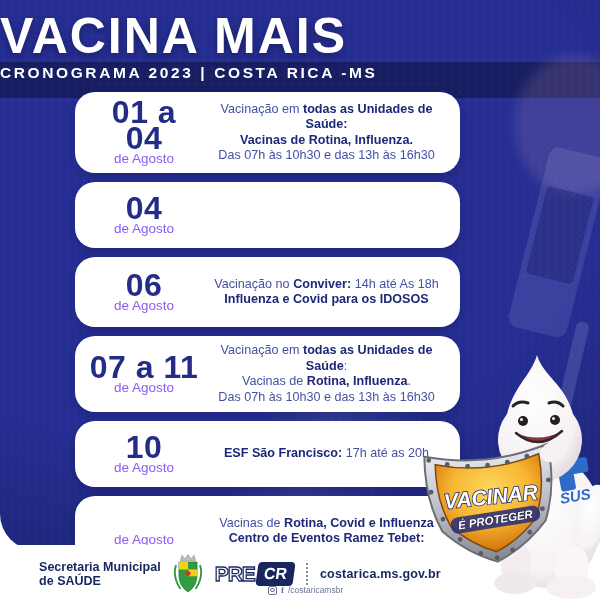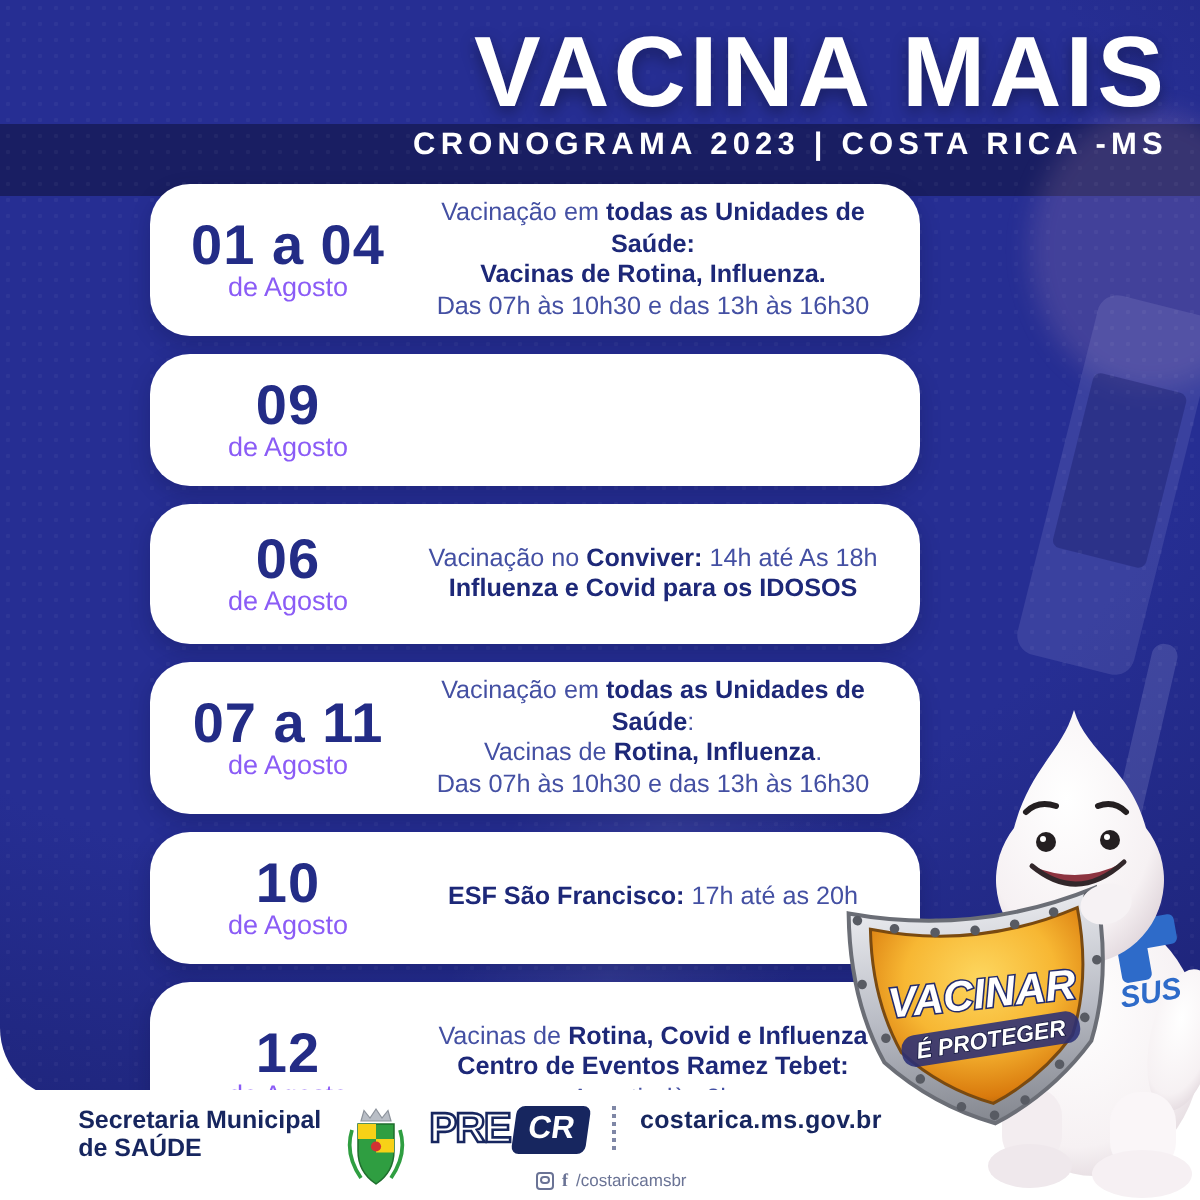--- a/index.html
+++ b/index.html
@@ -18,39 +18,39 @@
   
   .photo-hand{position:absolute;left:515px;top:55px;width:120px;height:140px;border-radius:50%;
     background:rgba(215,165,195,0.16);filter:blur(6px);z-index:1;}
   .photo-vial{position:absolute;left:528px;top:150px;width:60px;height:185px;border-radius:10px;
     background:rgba(205,205,250,0.12);transform:rotate(14deg);z-index:1;}
   .photo-vial-label{position:absolute;left:6px;top:40px;width:48px;height:90px;border-radius:4px;
     background:rgba(28,33,110,0.45);}
   .photo-syringe{position:absolute;left:558px;top:320px;width:13px;height:170px;border-radius:6px;
     background:rgba(220,220,255,0.15);transform:rotate(13deg);z-index:1;}
   
-  .header{position:absolute;left:0;top:10px;width:584px;text-align:right;z-index:3;}
+  .header{position:absolute;left:0;top:10px;width:584px;text-align:left;z-index:3;}
   .title{color:#ffffff;font-size:50px;line-height:52px;font-weight:800;letter-spacing:2px;
     text-shadow:0 3px 8px rgba(0,0,0,0.35);}
   .subtitle{margin-top:2px;color:#ffffff;font-size:15.5px;letter-spacing:2.6px;font-weight:700;}
   
   .cards{position:absolute;left:75px;top:92px;width:385px;display:flex;flex-direction:column;gap:9px;z-index:2;}
   .card{background:#ffffff;border-radius:20px;display:flex;align-items:center;
     padding:7px 14px;box-shadow:0 4px 10px rgba(10,15,60,0.25);min-height:52px;}
   .card:nth-child(1),.card:nth-child(4){min-height:62px;}
   .card:nth-child(3){min-height:56px;}
   .card:nth-child(6){min-height:72px;}
   .card-date{width:110px;flex:0 0 110px;text-align:center;color:var(--date_navy);}
-  .date-range{font-size:28px;font-weight:800;letter-spacing:.5px;line-height:26px;}
+  .date-range{font-size:32px;font-weight:800;letter-spacing:.5px;line-height:26px;}
   .date-month{font-size:13.5px;font-weight:400;color:#8b5cf6;line-height:15px;}
   .card-desc{flex:1;padding-left:8px;color:var(--text_blue);font-size:12.6px;line-height:15.5px;text-align:center;}
   .card-desc .bold{font-weight:800;color:var(--navy);}
   
   .footer{position:absolute;left:0;top:545px;width:600px;height:55px;background:#ffffff;z-index:4;}
-  .footer-row{position:absolute;left:0;top:8px;width:480px;display:flex;align-items:flex-start;justify-content:center;gap:12px;}
+  .footer-row{position:absolute;left:0;top:8px;width:480px;display:flex;align-items:center;justify-content:center;gap:12px;}
   .org{color:var(--footer_navy);font-size:12.5px;line-height:14px;font-weight:600;text-align:left;}
   .org .org-bold{font-weight:800;}
   .crest{width:30px;height:42px;}
   .precr{display:flex;align-items:center;gap:2px;}
   .precr-outline{font-size:21px;font-weight:900;letter-spacing:-1px;color:#ffffff;
     -webkit-text-stroke:1.3px var(--footer_navy);text-stroke:1.3px var(--footer_navy);}
   .precr-solid{background:var(--footer_navy);color:#ffffff;font-weight:900;font-size:16px;
     padding:3px 7px;border-radius:4px;transform:skewX(-8deg);letter-spacing:0;}
   .divider{height:22px;border-left:2px dotted var(--footer_navy);opacity:.55;}
   .website{color:var(--footer_navy);font-size:12.5px;font-weight:700;letter-spacing:.2px;}
@@ -89,21 +89,21 @@
         <div class="date-month">de Agosto</div>
       </div>
       <div class="card-desc">
           <div><span>Vacinação em </span><span class="bold">todas as Unidades de Saúde</span><span class="bold">:</span></div>
           <div><span class="bold">Vacinas de Rotina, Influenza.</span></div>
           <div><span>Das 07h às 10h30 e das 13h às 16h30</span></div>
         </div>
     </div>
       <div class="card">
       <div class="card-date">
-        <div class="date-range">09</div>
+        <div class="date-range">04</div>
         <div class="date-month">de Agosto</div>
       </div>
     </div>
       <div class="card">
       <div class="card-date">
         <div class="date-range">06</div>
         <div class="date-month">de Agosto</div>
       </div>
       <div class="card-desc">
           <div><span>Vacinação no </span><span class="bold">Conviver:</span><span> 14h até As 18h</span></div>
@@ -125,21 +125,20 @@
       <div class="card-date">
         <div class="date-range">10</div>
         <div class="date-month">de Agosto</div>
       </div>
       <div class="card-desc">
           <div><span class="bold">ESF São Francisco: </span><span>17h até as 20h</span></div>
         </div>
     </div>
       <div class="card">
       <div class="card-date">
-        <div class="date-range">12</div>
         <div class="date-month">de Agosto</div>
       </div>
       <div class="card-desc">
           <div><span>Vacinas de </span><span class="bold">Rotina, Covid e Influenza</span></div>
           <div><span class="bold">Centro de Eventos Ramez Tebet:</span></div>
           <div><span>A partir dàs 8h</span></div>
         </div>
     </div>
     </div>
 

